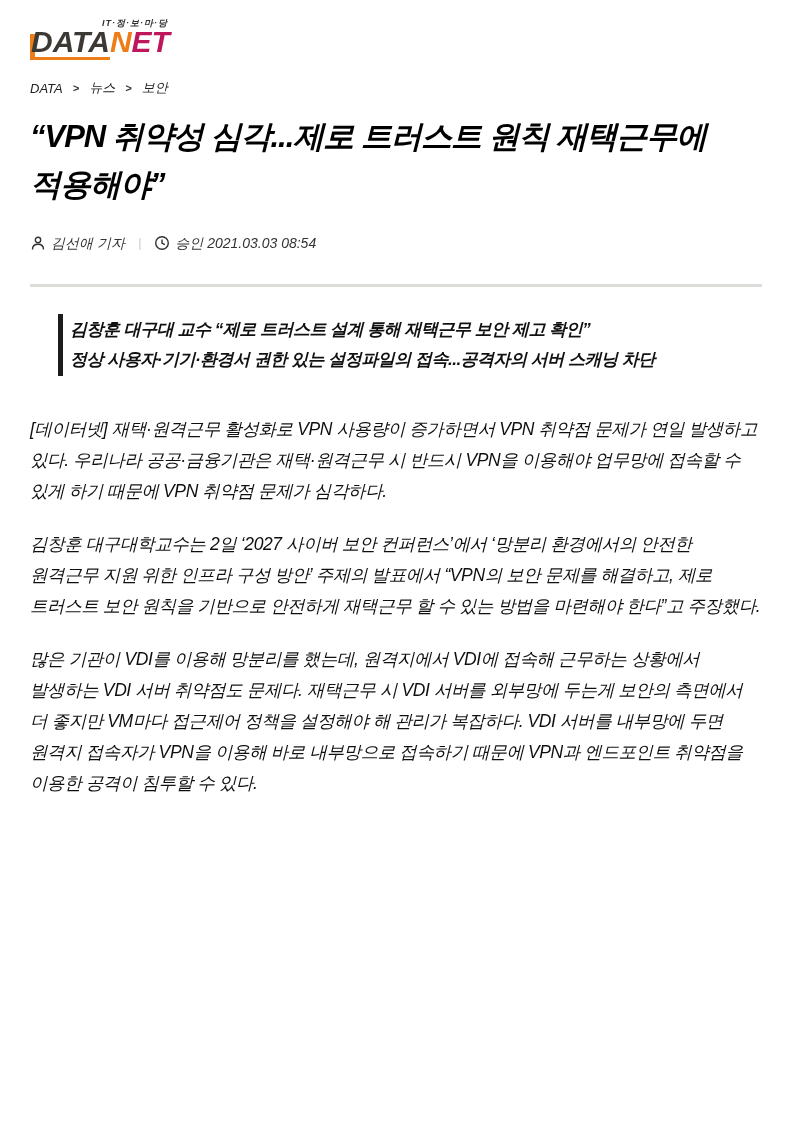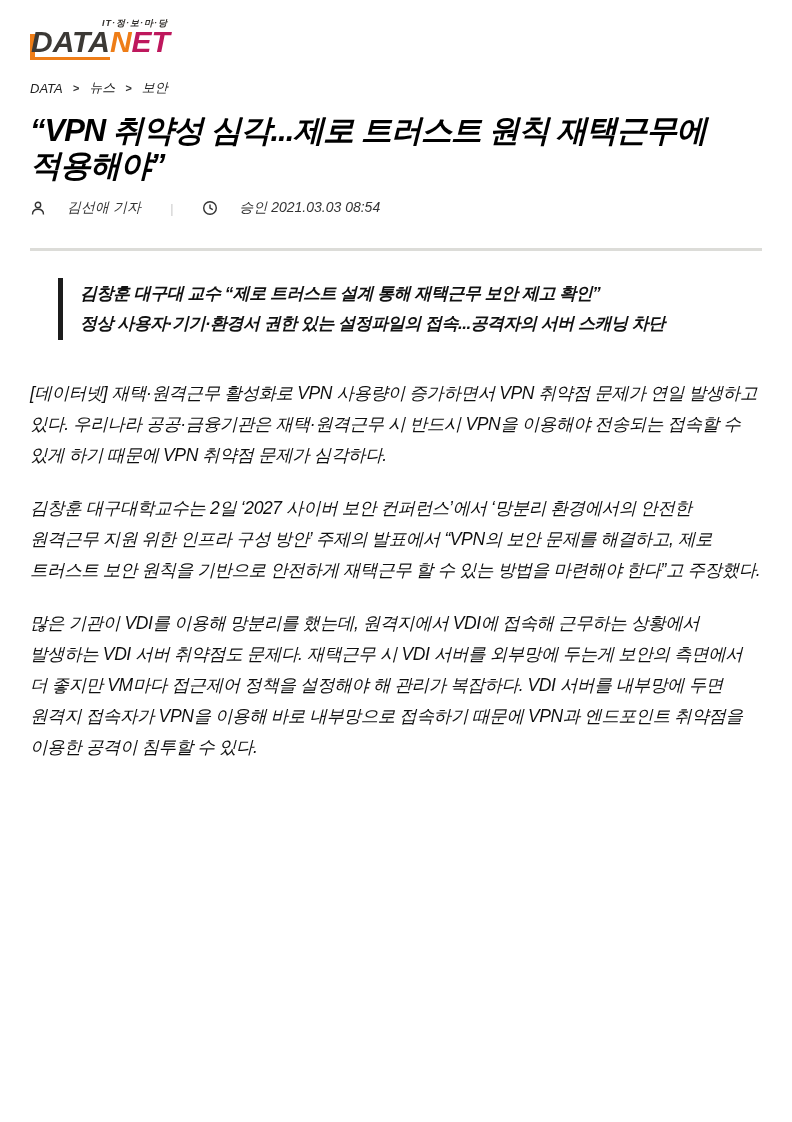--- a/index.html
+++ b/index.html
@@ -66,52 +66,52 @@
     align-items: center;
     gap: 10px;
   }
   .breadcrumb .crumb { cursor: pointer; }
   .breadcrumb .sep { color: #333333; font-size: 11px; font-weight: 700; }
 
   
   .article-title {
     margin-top: 16px;
     font-size: 31px;
-    line-height: 35px;
+    line-height: 48px;
     font-weight: 700;
     color: #000000;
     letter-spacing: -1px;
     word-break: keep-all;
   }
 
   
   .meta-row {
-    margin-top: 16px;
+    margin-top: 26px;
     display: flex;
-    align-items: center;
+    align-items: flex-start;
     font-size: 14px;
     color: #333333;
-    gap: 21px;
+    gap: 5px;
   }
   .meta-row svg { display: block; }
   .meta-sep { color: #cccccc; margin: 0 8px; font-size: 13px; }
 
   
   .divider {
     margin-top: 31px;
     height: 0;
     border-top: 3px solid #dcdcd8;
   }
 
   
   .subtitle-block {
     margin-top: 27px;
     margin-left: 28px;
     border-left: 5px solid #1c1c1c;
-    padding-left: 17px;
+    padding-left: 7px;
     padding-top: 1px;
     padding-bottom: 1px;
   }
   .subtitle-line {
     font-size: 17px;
     line-height: 30px;
     font-weight: 700;
     color: #111111;
     letter-spacing: -0.5px;
   }
@@ -179,18 +179,18 @@
   <div class="divider"></div>
 
   
   <div class="subtitle-block">
     <div class="subtitle-line">김창훈 대구대 교수 “제로 트러스트 설계 통해 재택근무 보안 제고 확인”</div>
     <div class="subtitle-line">정상 사용자·기기·환경서 권한 있는 설정파일의 접속...공격자의 서버 스캐닝 차단</div>
   </div>
 
   
   <div class="article-body">
-    <p>[데이터넷] 재택·원격근무 활성화로 VPN 사용량이 증가하면서 VPN 취약점 문제가 연일 발생하고 있다. 우리나라 공공·금융기관은 재택·원격근무 시 반드시 VPN을 이용해야 전송되는 접속할 수 있게 하기 때문에 VPN 취약점 문제가 심각하다.</p>
+    <p>[데이터넷] 재택·원격근무 활성화로 VPN 사용량이 증가하면서 VPN 취약점 문제가 연일 발생하고 있다. 우리나라 공공·금융기관은 재택·원격근무 시 반드시 VPN을 이용해야 업무망에 접속할 수 있게 하기 때문에 VPN 취약점 문제가 심각하다.</p>
     <p>김창훈 대구대학교수는 2일 ‘2027 사이버 보안 컨퍼런스’에서 ‘망분리 환경에서의 안전한 원격근무 지원 위한 인프라 구성 방안’ 주제의 발표에서 “VPN의 보안 문제를 해결하고, 제로 트러스트 보안 원칙을 기반으로 안전하게 재택근무 할 수 있는 방법을 마련해야 한다”고 주장했다.</p>
     <p>많은 기관이 VDI를 이용해 망분리를 했는데, 원격지에서 VDI에 접속해 근무하는 상황에서 발생하는 VDI 서버 취약점도 문제다. 재택근무 시 VDI 서버를 외부망에 두는게 보안의 측면에서 더 좋지만 VM마다 접근제어 정책을 설정해야 해 관리가 복잡하다. VDI 서버를 내부망에 두면 원격지 접속자가 VPN을 이용해 바로 내부망으로 접속하기 때문에 VPN과 엔드포인트 취약점을 이용한 공격이 침투할 수 있다.</p>
   </div>
 
 </div>
 
 </body></html>

